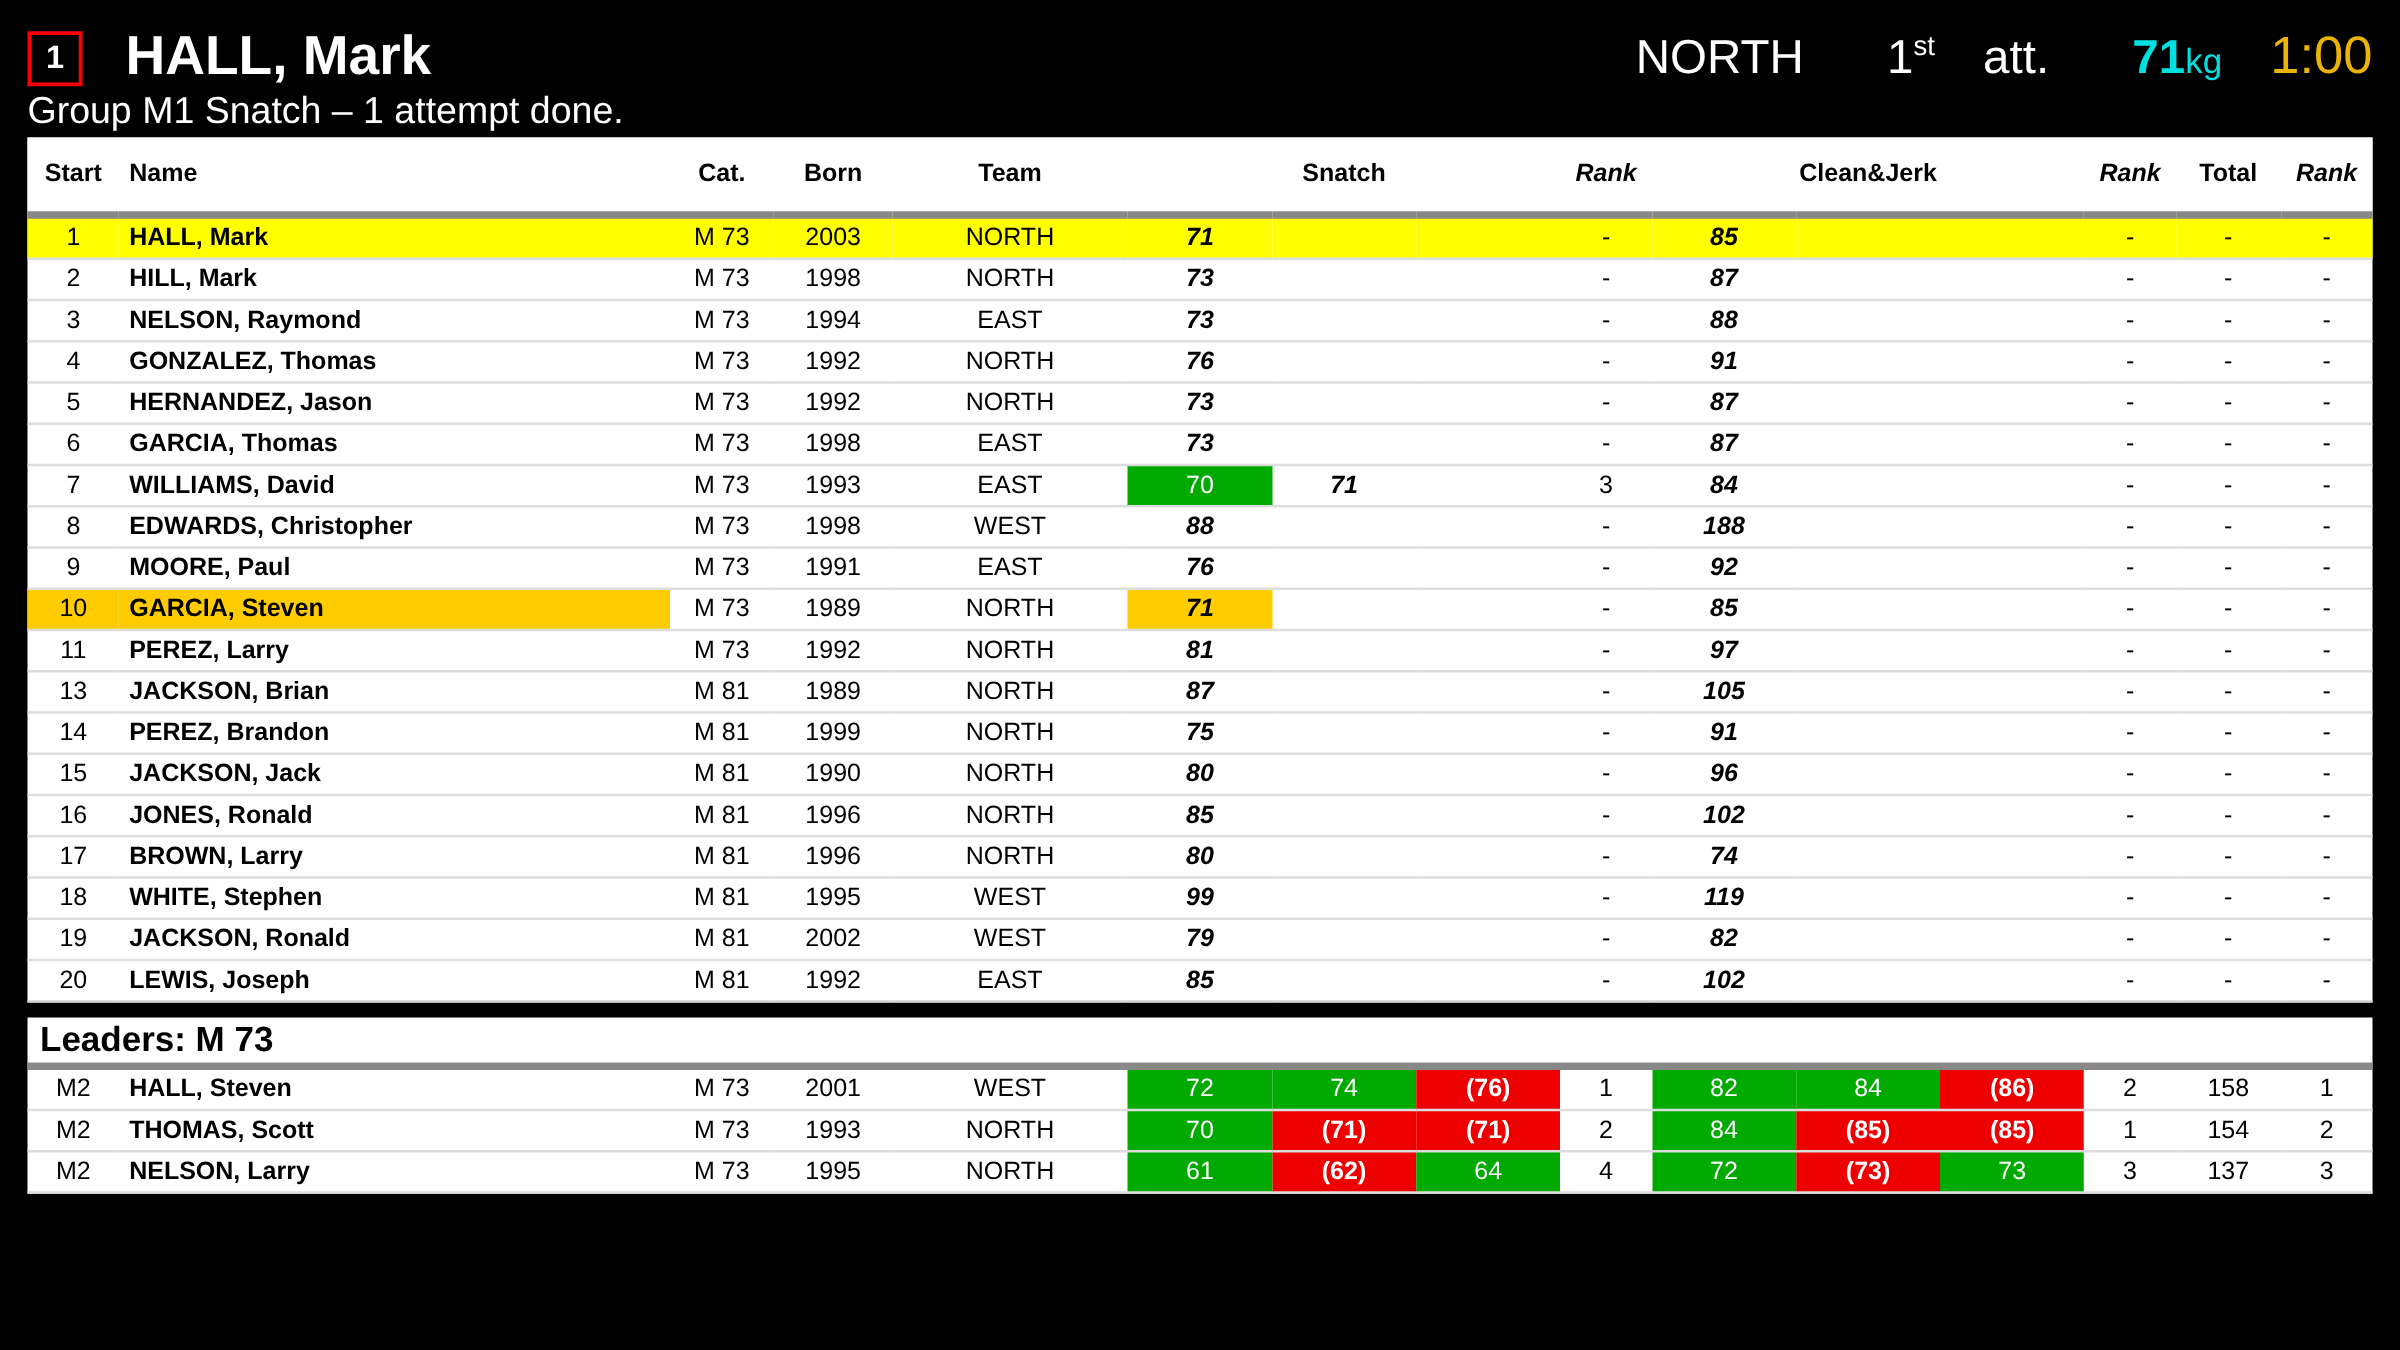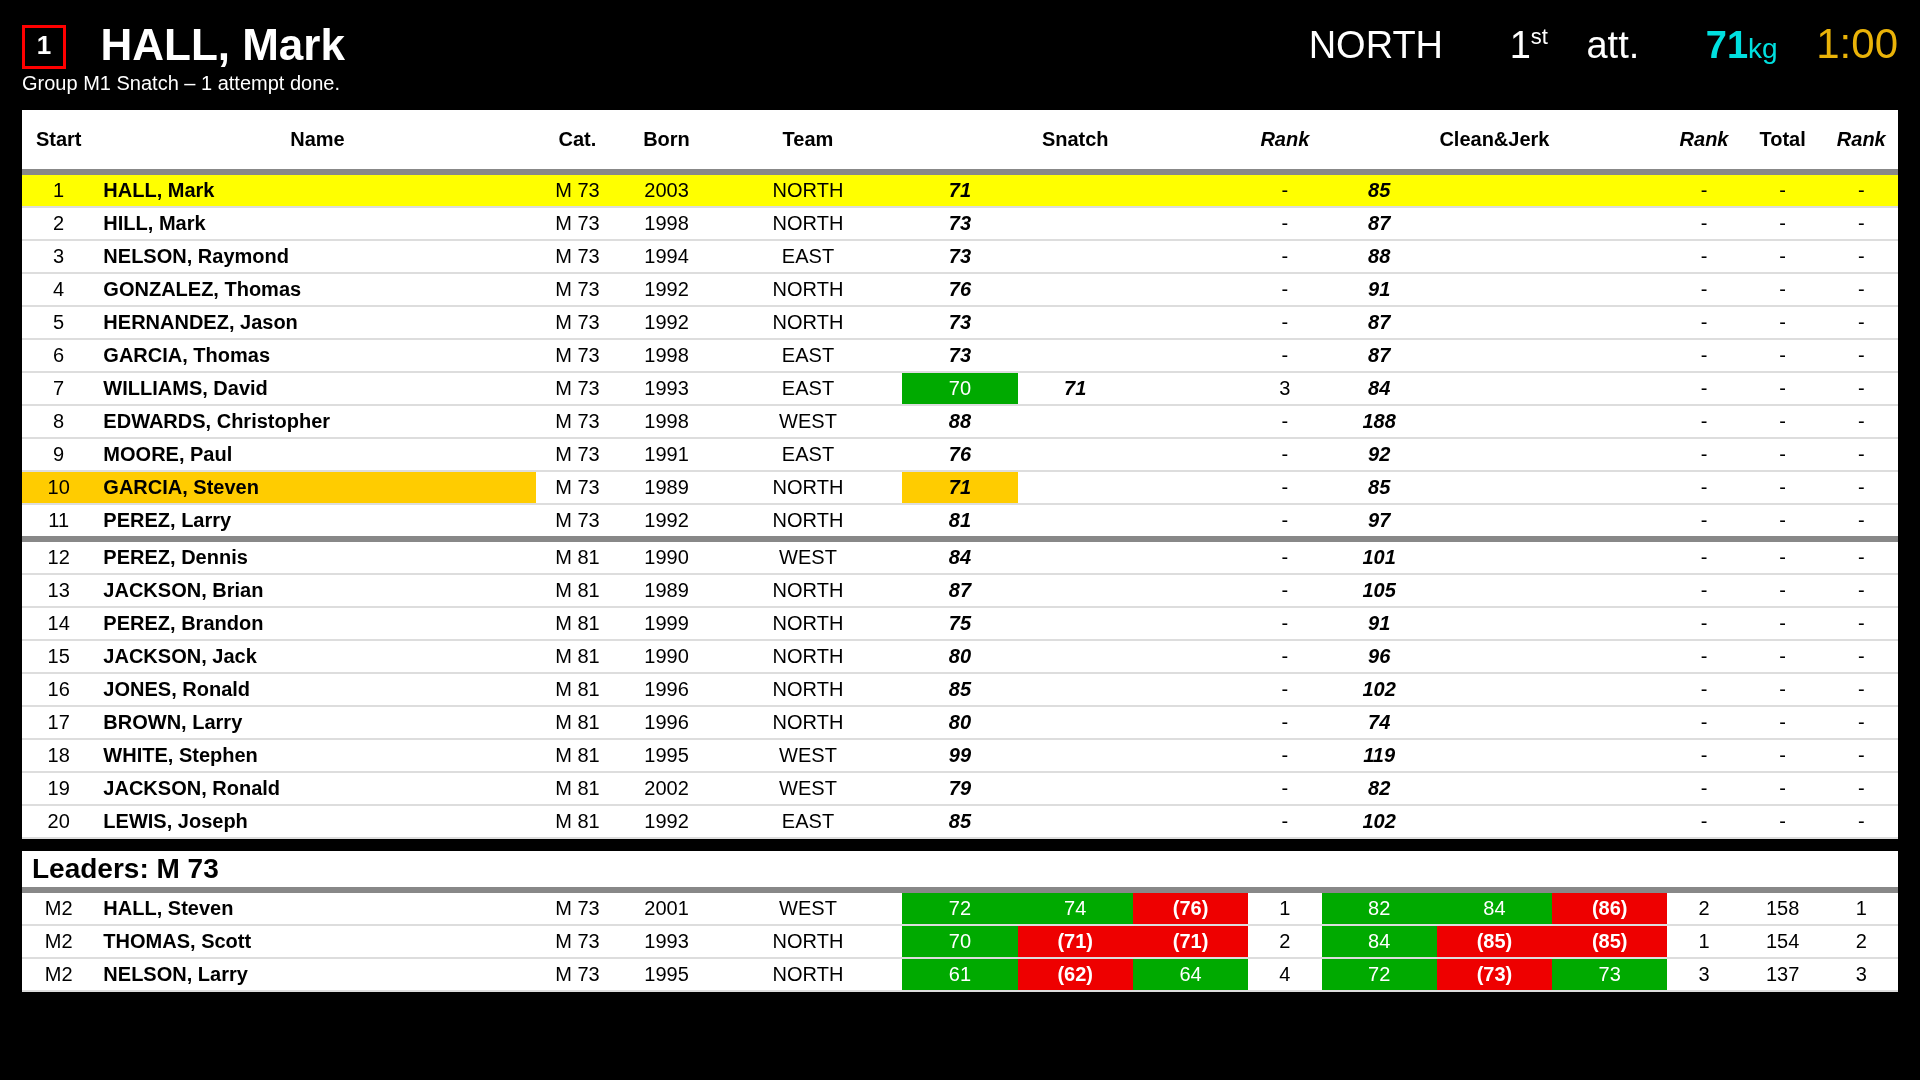--- a/index.html
+++ b/index.html
@@ -1,32 +1,32 @@
 <!DOCTYPE html>
 <html><head>
 <meta charset="utf-8">
 <style>
   html,body{margin:0;padding:0;background:#000;font-family:Arial,Helvetica,sans-serif;color:#000;width:1920px;height:1080px;overflow:hidden}
   .hdr{color:#fff;padding:20px 22px 8px 22px;position:relative;height:98px;box-sizing:border-box}
   .start-badge{display:inline-block;border:3px solid #f00;color:#fff;width:38px;height:38px;text-align:center;font-weight:bold;font-size:26px;line-height:34px;vertical-align:top;margin-top:5px}
   .ath-name{display:inline-block;font-size:44px;font-weight:bold;margin-left:30px;vertical-align:top}
-  .subline{font-size:20px;margin-top:2px}
+  .subline{font-size:30px;margin-top:2px}
   .hdr-right{position:absolute;top:20px;right:22px;font-size:38px;font-weight:normal}
   .hdr-right span{margin-left:28px}
   .team{font-weight:normal}
   .att sup{font-size:22px}
   .wt{color:#00e0e0;font-weight:bold}
   .wt small{font-size:28px;font-weight:normal}
   .clock{color:#eab308;font-weight:normal;font-size:42px;margin-left:260px}
   .panel{background:#fff;margin:12px 22px 0 22px}
   table{border-collapse:collapse;width:100%;font-size:20px}
   th{font-weight:bold;background:#fff;border-bottom:6px solid #888;padding:18px 4px}
   td{padding:4px 4px;text-align:center;border-bottom:2px solid #ddd}
   td.nm{text-align:left;font-weight:bold;padding-left:8px}
-  th.nm{text-align:center;padding-left:8px}
+  th.nm{text-align:left;padding-left:8px}
   .it{font-style:italic;font-weight:bold}
   .rk{font-style:italic}
   .cur td{background:#ffff00}
   .nxt td.st,.nxt td.nm{background:#ffcc00}
   .nxt td.s1{background:#ffcc00}
   .cur td.s1{background:#ffff00;font-style:italic;font-weight:bold}
   .good{background:#0a0;color:#fff;font-weight:normal}
   .bad{background:#e00;color:#fff;font-weight:bold}
   tr.sep td{border-top:6px solid #888}
   .leaders-hdr{font-weight:bold;padding:2px 10px;border-bottom:6px solid #888;font-size:28px}
@@ -263,37 +263,20 @@
           <td class="it"></td>
           <td class="it"></td>
           <td>-</td>
           <td class="it">97</td>
           <td class="it"></td>
           <td class="it"></td>
           <td>-</td>
           <td>-</td>
           <td>-</td>
         </tr>
-        <tr class="sep">
-          <td class="st">12</td>
-          <td class="nm">PEREZ, Dennis</td>
-          <td>M 81</td>
-          <td>1990</td>
-          <td>WEST</td>
-          <td class="it s1">84</td>
-          <td class="it"></td>
-          <td class="it"></td>
-          <td>-</td>
-          <td class="it">101</td>
-          <td class="it"></td>
-          <td class="it"></td>
-          <td>-</td>
-          <td>-</td>
-          <td>-</td>
-        </tr>
         <tr>
           <td class="st">13</td>
           <td class="nm">JACKSON, Brian</td>
           <td>M 81</td>
           <td>1989</td>
           <td>NORTH</td>
           <td class="it s1">87</td>
           <td class="it"></td>
           <td class="it"></td>
           <td>-</td>

